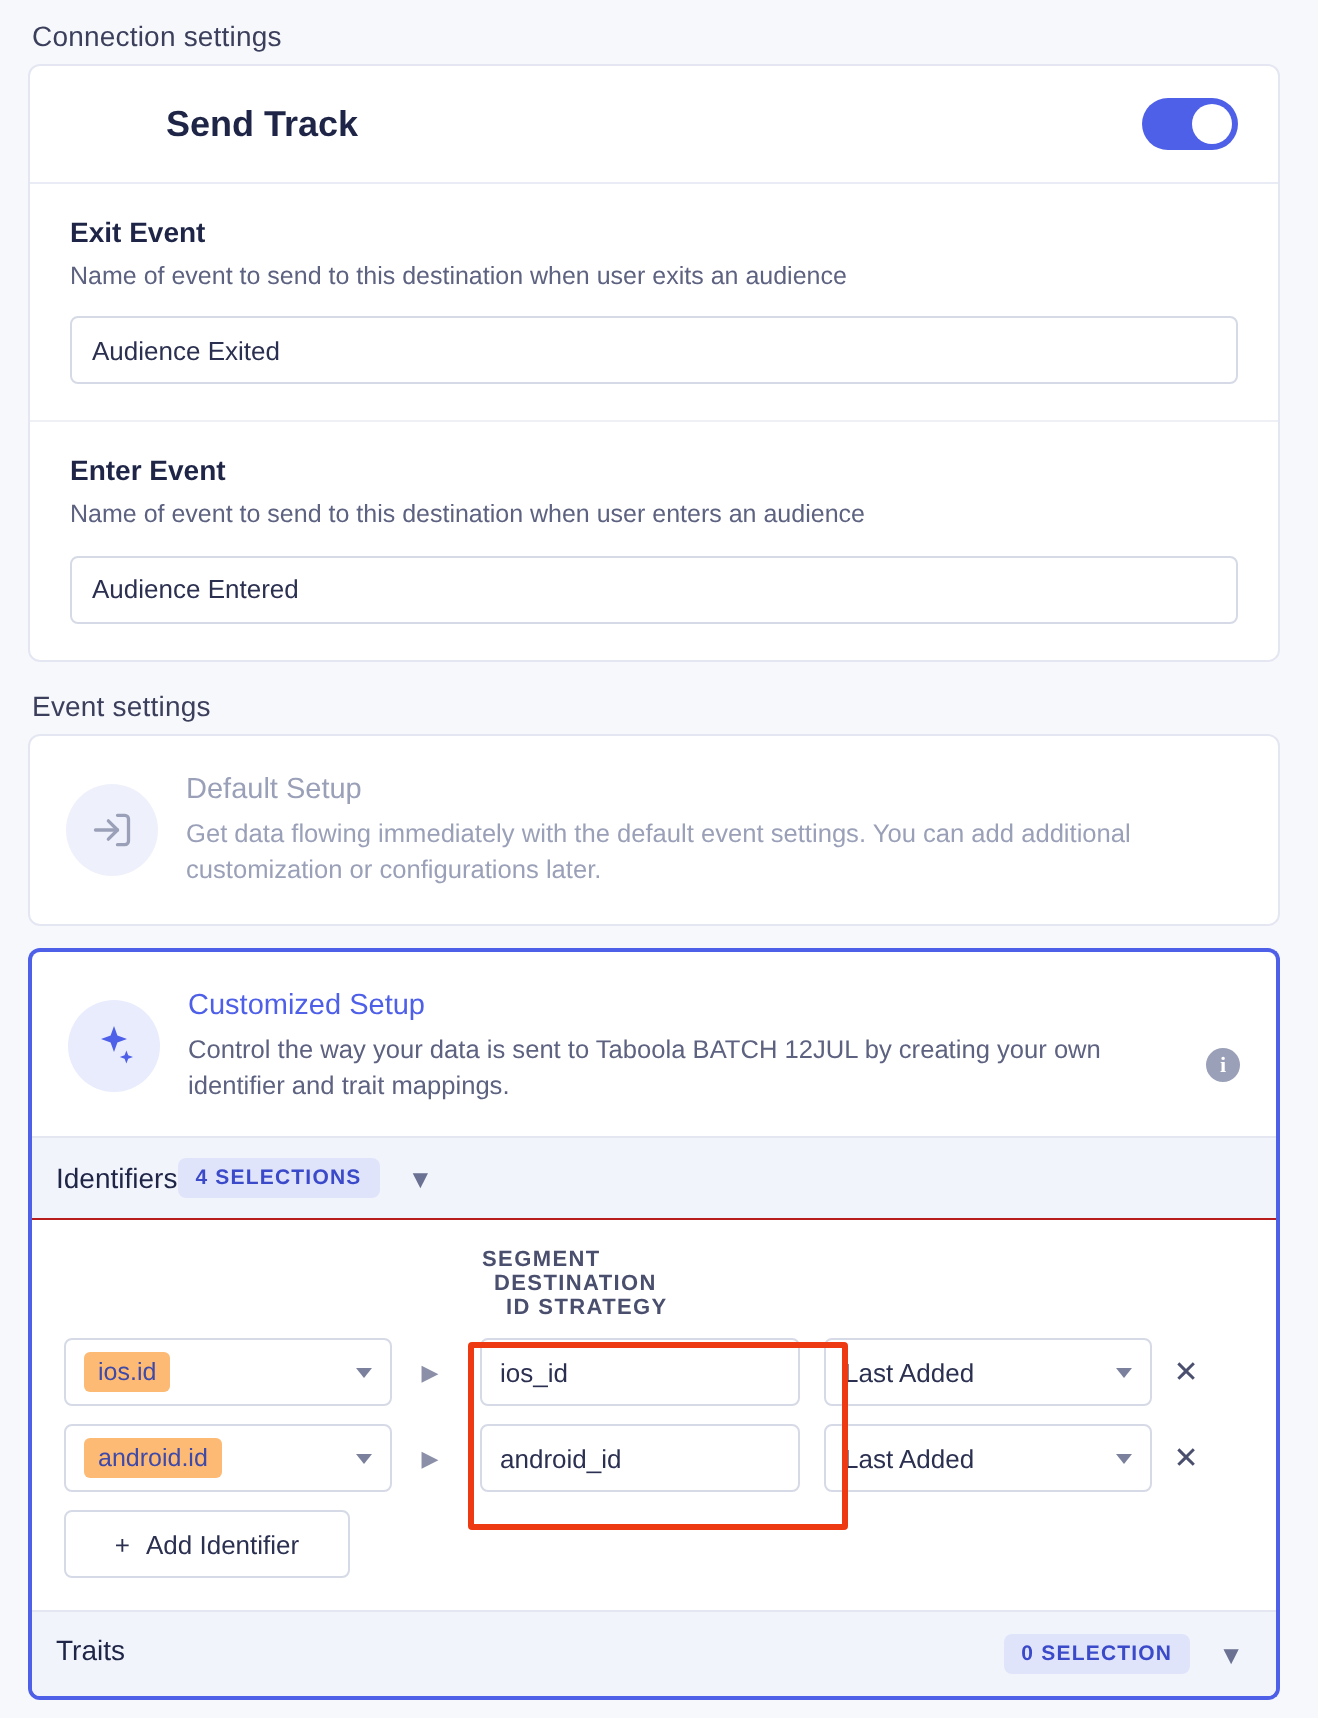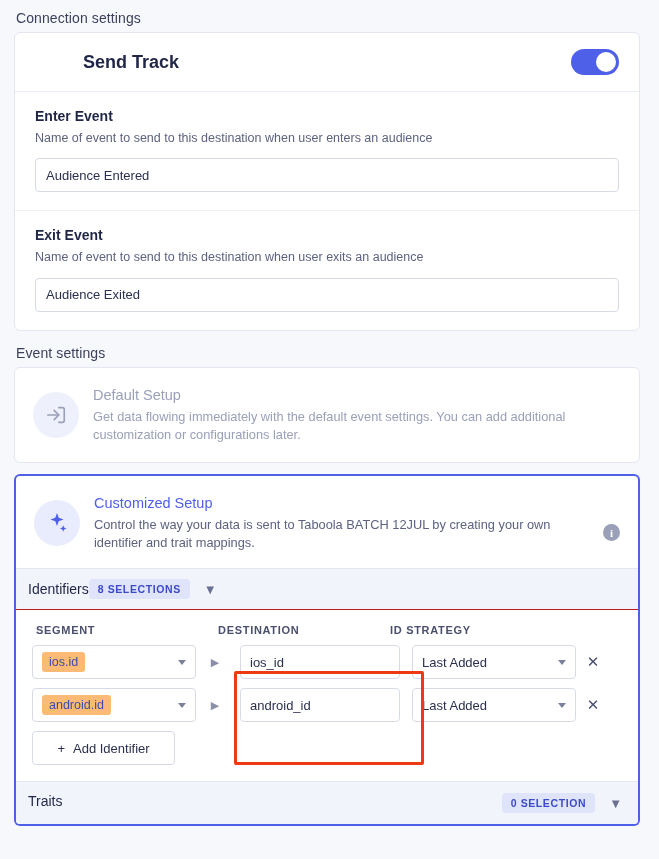--- a/index.html
+++ b/index.html
@@ -177,20 +177,21 @@
 
   .map-body { padding: 14px 16px 16px 16px; }
   .col-heads {
     display: flex;
     align-items: center;
     font-size: 11px;
     font-weight: bold;
     letter-spacing: 0.7px;
     color: #4a4f6e;
     margin-bottom: 9px;
+    flex-direction: column;
   }
   .ch-segment { width: 180px; padding-left: 4px; }
   .ch-dest { width: 172px; padding-left: 6px; }
   .ch-idstrat { width: 160px; padding-left: 6px; }
 
   .map-row {
     display: flex;
     align-items: center;
     margin-bottom: 9px;
   }
@@ -291,29 +292,29 @@
 
   <div class="card">
     <div class="send-track-row">
       <div class="send-track-title">Send Track</div>
       <div class="toggle">
         <div class="knob"></div>
       </div>
     </div>
 
     <div class="field-block">
+      <div class="field-title">Exit Event</div>
+      <div class="field-desc">Name of event to send to this destination when user exits an audience</div>
+      <input class="text-input" value="Audience Exited" style="">
+    </div>
+
+    <div class="field-block">
       <div class="field-title">Enter Event</div>
       <div class="field-desc">Name of event to send to this destination when user enters an audience</div>
       <input class="text-input" value="Audience Entered" style="">
-    </div>
-
-    <div class="field-block">
-      <div class="field-title">Exit Event</div>
-      <div class="field-desc">Name of event to send to this destination when user exits an audience</div>
-      <input class="text-input" value="Audience Exited" style="">
     </div>
   </div>
 
   <div class="section-label" style="padding-top:14px;">Event settings</div>
 
   <div class="option-card">
     <div class="opt-icon">
       <svg width="22" height="22" viewBox="0 0 24 24" fill="none" stroke="#9aa0b8" stroke-width="1.8" stroke-linecap="round" stroke-linejoin="round">
         <path d="M10 17l5-5-5-5"></path>
         <path d="M15 12H3"></path>
@@ -340,21 +341,21 @@
       <div class="opt-desc">Control the way your data is sent to Taboola BATCH 12JUL by creating your own identifier and trait mappings.</div>
     </div>
     <div class="info-icon">i</div>
   </div>
 
   <div class="map-panel">
 
     <div class="map-header">
       <div class="map-header-title">Identifiers</div>
       <div class="map-header-right">
-        <div class="pill">8 SELECTIONS</div>
+        <div class="pill">4 SELECTIONS</div>
         <div class="chev">▼</div>
       </div>
     </div>
 
     <div class="map-body">
       <div class="col-heads">
         <div class="ch-segment">SEGMENT</div>
         <div class="ch-dest">DESTINATION</div>
         <div class="ch-idstrat">ID STRATEGY</div>
       </div>

